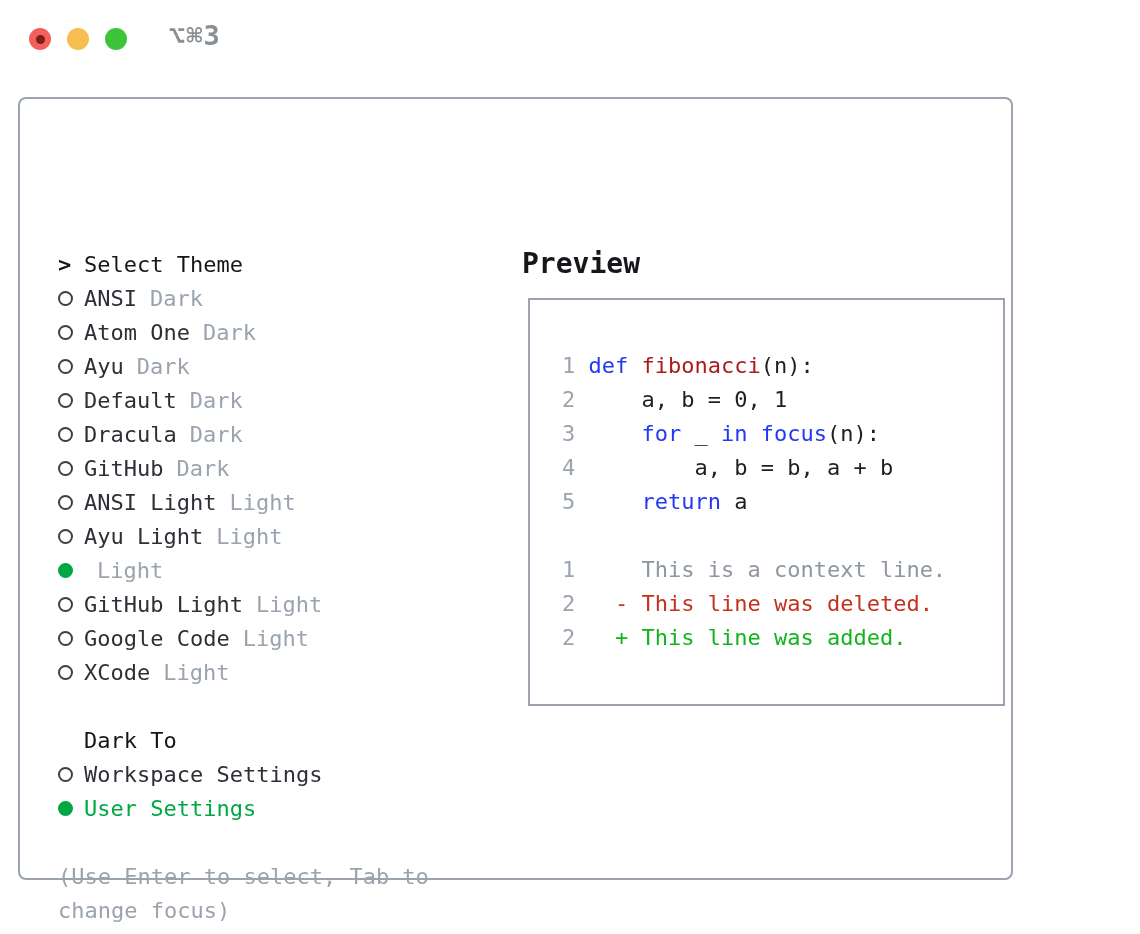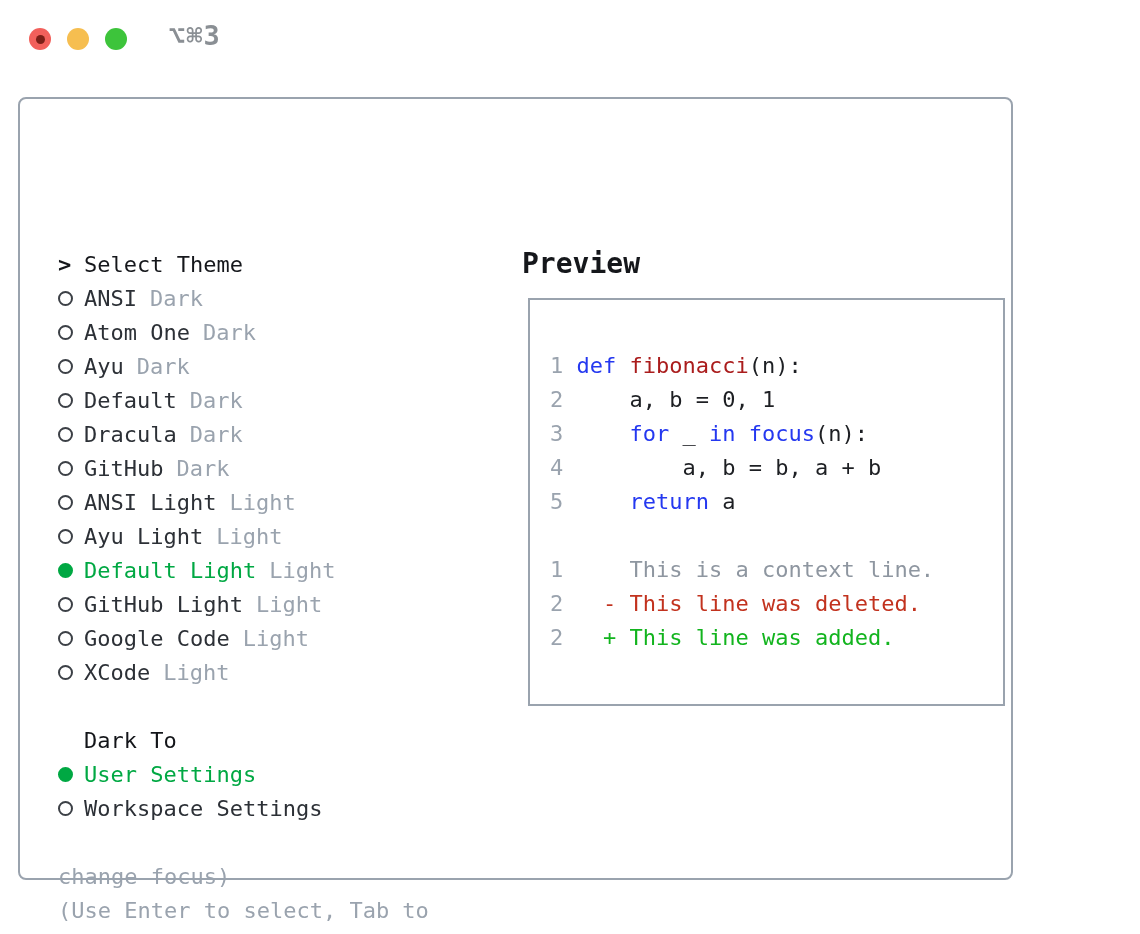--- a/index.html
+++ b/index.html
@@ -38,21 +38,21 @@
   .t-badge{color:var(--muted);margin-left:13px;}
   .theme-row.selected .t-name{color:var(--green);}
   .apply-hdr{color:#131519;}
   .apply-row .t-name{color:var(--text);}
   .apply-row.selected .t-name{color:var(--green);}
   .hint{color:var(--muted);}
 
   
   .preview-title{position:absolute;left:502px;top:148px;height:34px;line-height:34px;font-size:28px;font-weight:bold;color:var(--heading);}
   .preview-box{position:absolute;left:508px;top:199px;width:477px;height:408px;border:2px solid var(--border);background:#fff;}
-  .code-area{position:absolute;left:20px;top:49px;}
+  .code-area{position:absolute;left:32px;top:49px;}
   .cline{height:34px;line-height:34px;white-space:pre;font-size:22px;color:var(--code);}
   .lnum{color:var(--muted);}
   .tok-kw{color:var(--kw);}
   .tok-fn{color:var(--fn);}
   .tok-pl{color:var(--code);}
   .diff-context{color:var(--ctx);margin-top:27px;}
   .diff-deleted{color:var(--del);margin-top:16px;}
   .diff-added{color:var(--add);}
   .spacer{height:34px;}
 </style>
@@ -79,37 +79,37 @@
       </div>
       <div id="theme-rows">
           <div class="row theme-row"><span class="marker"><span class="radio"></span></span><span class="t-name">ANSI</span><span class="t-badge">Dark</span></div>
           <div class="row theme-row"><span class="marker"><span class="radio"></span></span><span class="t-name">Atom One</span><span class="t-badge">Dark</span></div>
           <div class="row theme-row"><span class="marker"><span class="radio"></span></span><span class="t-name">Ayu</span><span class="t-badge">Dark</span></div>
           <div class="row theme-row"><span class="marker"><span class="radio"></span></span><span class="t-name">Default</span><span class="t-badge">Dark</span></div>
           <div class="row theme-row"><span class="marker"><span class="radio"></span></span><span class="t-name">Dracula</span><span class="t-badge">Dark</span></div>
           <div class="row theme-row"><span class="marker"><span class="radio"></span></span><span class="t-name">GitHub</span><span class="t-badge">Dark</span></div>
           <div class="row theme-row"><span class="marker"><span class="radio"></span></span><span class="t-name">ANSI Light</span><span class="t-badge">Light</span></div>
           <div class="row theme-row"><span class="marker"><span class="radio"></span></span><span class="t-name">Ayu Light</span><span class="t-badge">Light</span></div>
-          <div class="row theme-row selected"><span class="marker"><span class="radio on"></span></span><span class="t-name">Default Light</span><span class="t-badge">Light</span></div>
+          <div class="row theme-row selected"><span class="marker"><span class="radio on"></span></span><span class="t-badge">Light</span></div>
           <div class="row theme-row"><span class="marker"><span class="radio"></span></span><span class="t-name">GitHub Light</span><span class="t-badge">Light</span></div>
           <div class="row theme-row"><span class="marker"><span class="radio"></span></span><span class="t-name">Google Code</span><span class="t-badge">Light</span></div>
           <div class="row theme-row"><span class="marker"><span class="radio"></span></span><span class="t-name">XCode</span><span class="t-badge">Light</span></div>
         </div>
       <div class="row spacer"></div>
       <div class="row">
         <span class="marker"></span>
         <span class="apply-hdr">Dark To</span>
       </div>
       <div id="apply-rows">
+          <div class="row apply-row"><span class="marker"><span class="radio"></span></span><span class="t-name">Workspace Settings</span></div>
           <div class="row apply-row selected"><span class="marker"><span class="radio on"></span></span><span class="t-name">User Settings</span></div>
-          <div class="row apply-row"><span class="marker"><span class="radio"></span></span><span class="t-name">Workspace Settings</span></div>
         </div>
       <div class="row spacer"></div>
+      <div class="row hint">(Use Enter to select, Tab to</div>
       <div class="row hint">change focus)</div>
-      <div class="row hint">(Use Enter to select, Tab to</div>
     </div>
 
     <div class="preview-title">Preview</div>
     <div class="preview-box">
       <div class="code-area" id="code-area">
           <div class="cline"><span class="lnum">1</span><span class="tok-pl"> </span><span class="tok-kw">def</span><span class="tok-pl"> </span><span class="tok-fn">fibonacci</span><span class="tok-pl">(n):</span></div>
           <div class="cline"><span class="lnum">2</span><span class="tok-pl"> </span><span class="tok-pl">    a, b = 0, 1</span></div>
           <div class="cline"><span class="lnum">3</span><span class="tok-pl"> </span><span class="tok-pl">    </span><span class="tok-kw">for</span><span class="tok-pl"> _ </span><span class="tok-kw">in</span><span class="tok-pl"> </span><span class="tok-kw">focus</span><span class="tok-pl">(n):</span></div>
           <div class="cline"><span class="lnum">4</span><span class="tok-pl"> </span><span class="tok-pl">        a, b = b, a + b</span></div>
           <div class="cline"><span class="lnum">5</span><span class="tok-pl"> </span><span class="tok-pl">    </span><span class="tok-kw">return</span><span class="tok-pl"> a</span></div>

